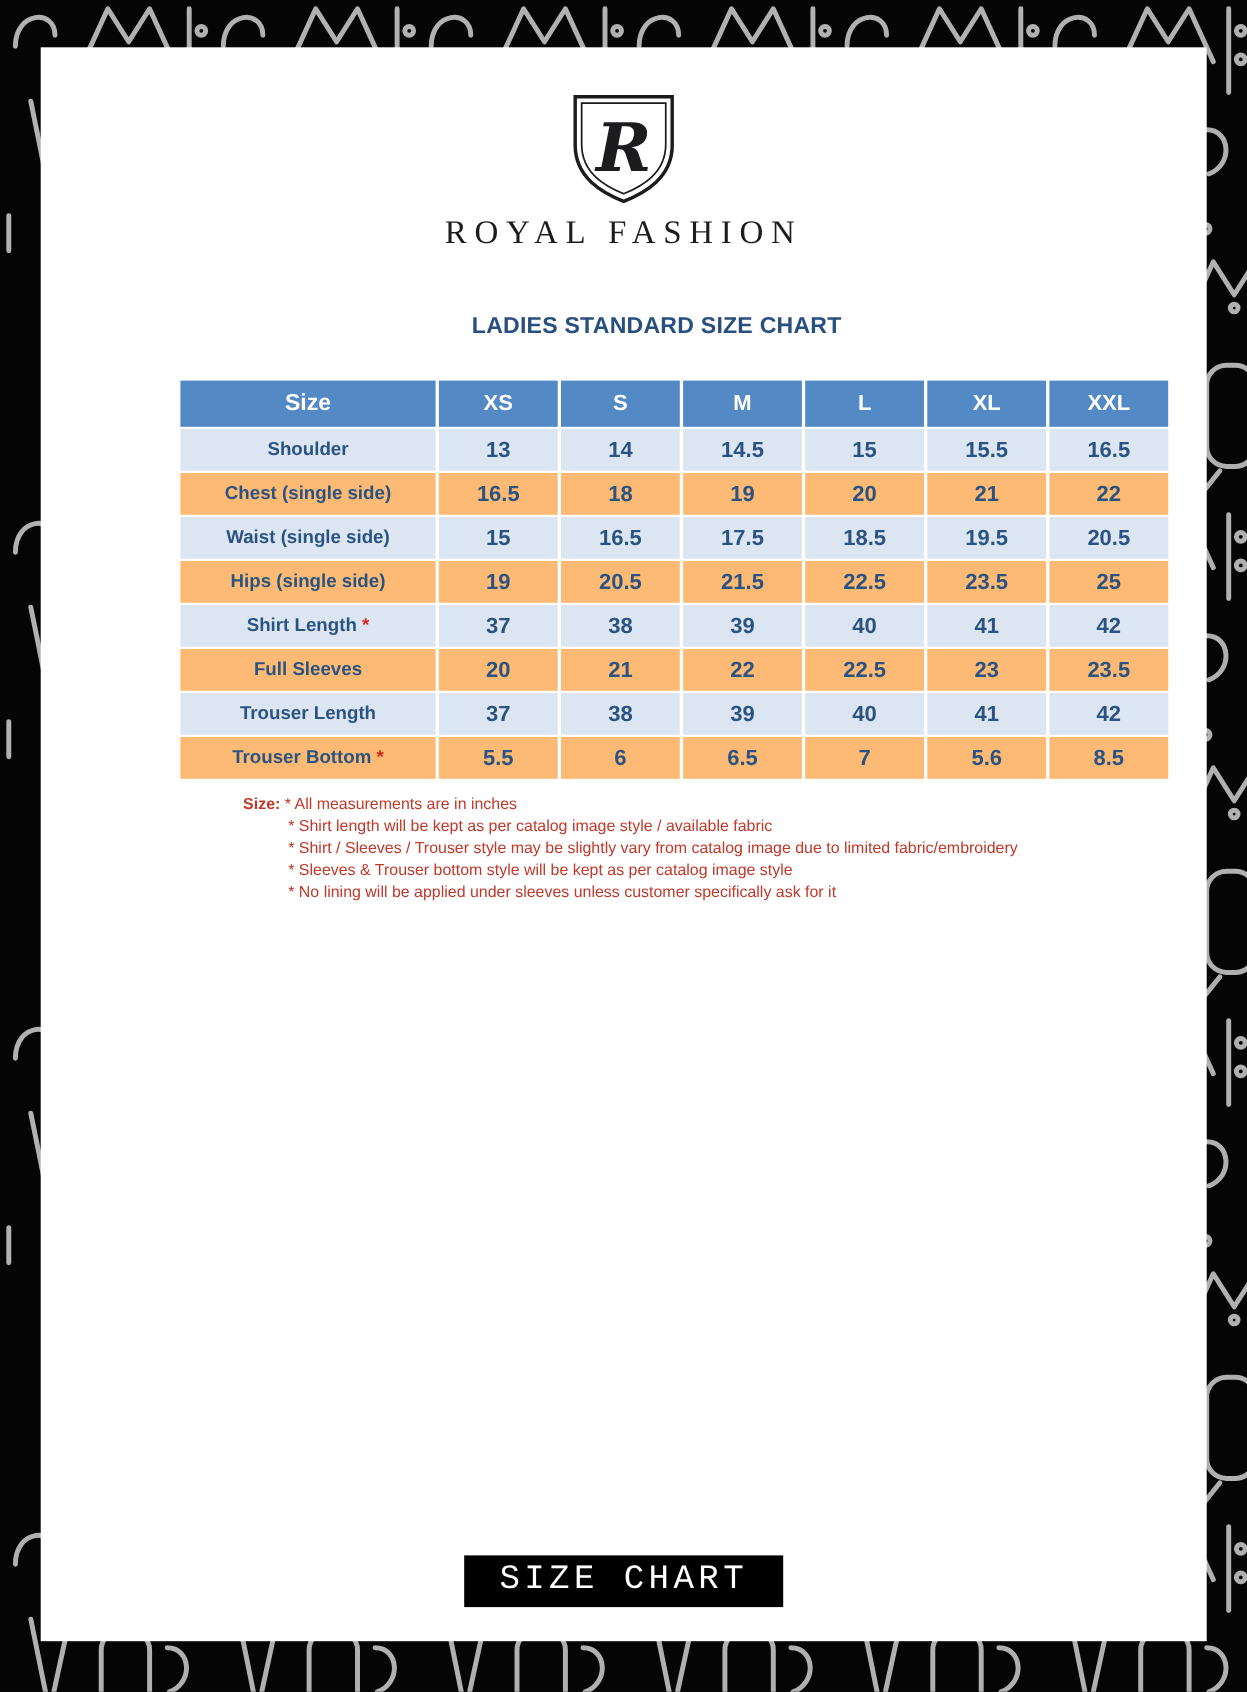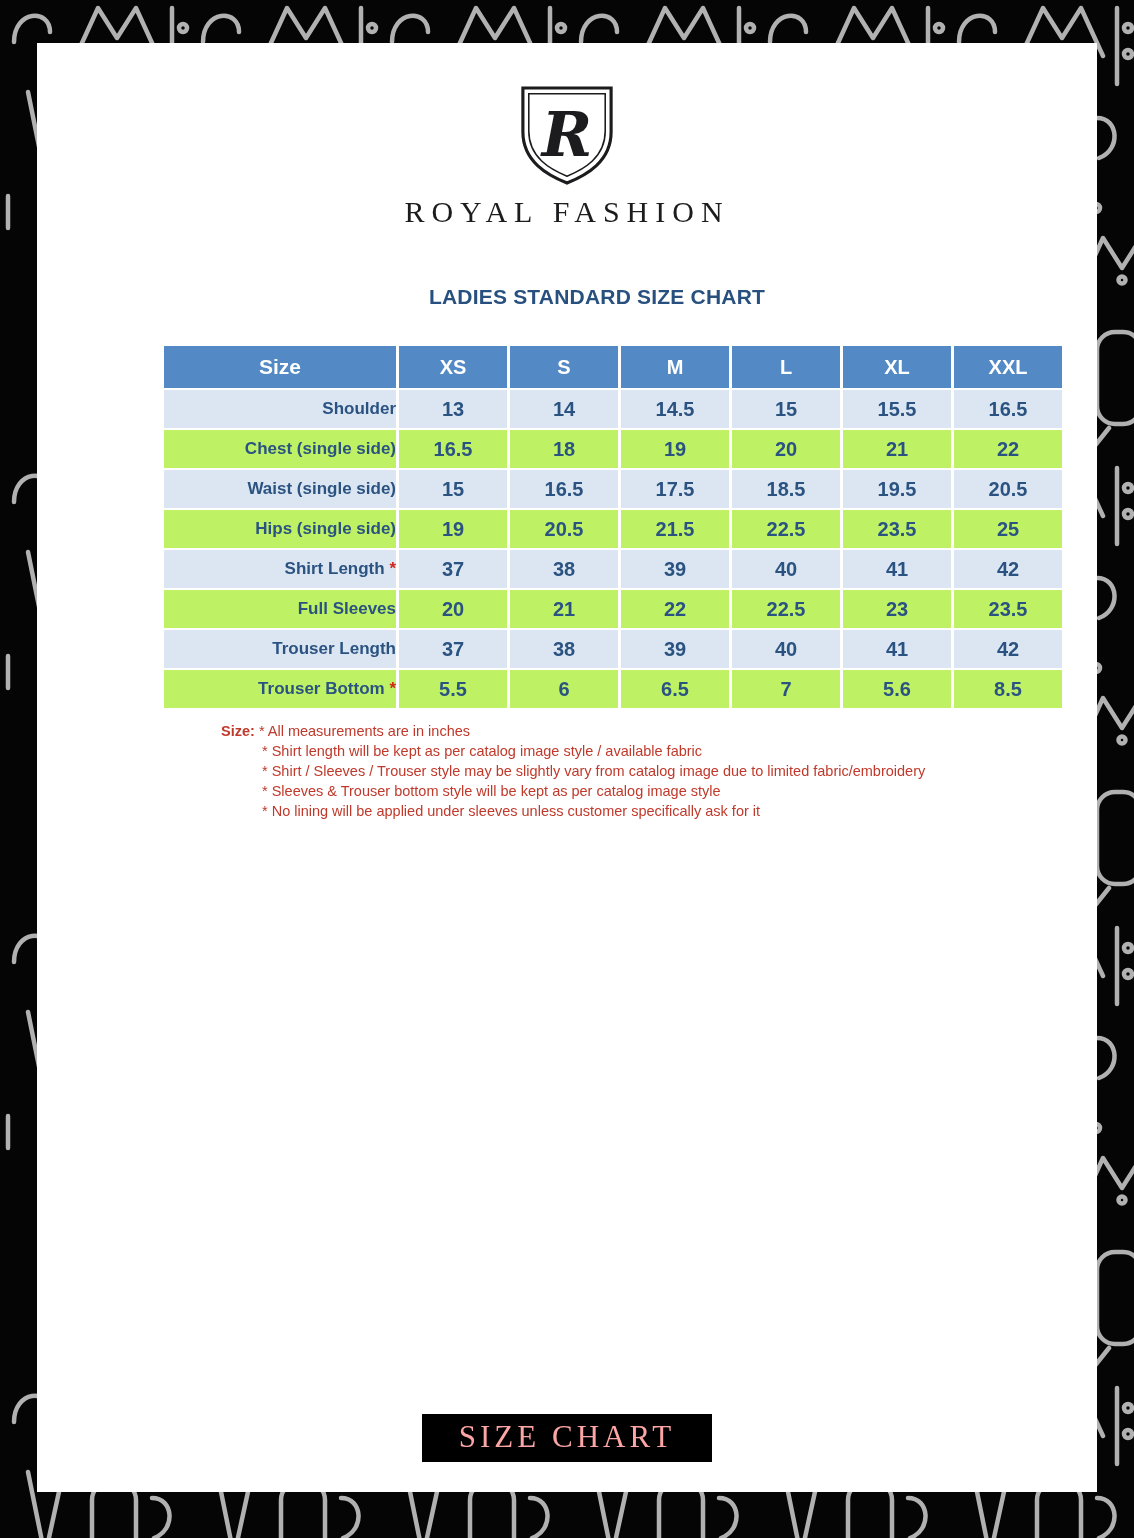--- a/index.html
+++ b/index.html
@@ -49,41 +49,41 @@
   }
   .size-table th,.size-table td{padding:0;text-align:center;vertical-align:middle;}
   .size-table thead th{
     background:var(--header-bg);color:#fff;
     height:42px;font-size:20px;font-weight:bold;
   }
   .size-table thead th.c-size{width:232px;font-size:21px;}
   .size-table thead th.c-val{width:108px;}
   .size-table tbody th,.size-table tbody td{
     height:38px;color:var(--text-blue);
-    font-weight:bold;background:#bef264;
-  }
-  .size-table tbody th{font-size:17px;text-align:right;}
+    font-weight:bold;background:#fdba74;
+  }
+  .size-table tbody th{font-size:17px;}
   .size-table tbody td{font-size:20px;}
   .size-table tbody tr.alt th,.size-table tbody tr.alt td{background:var(--row-alt);}
   .ast{color:var(--ast-red);}
   
   .notes{
     position:absolute;left:184px;top:678px;width:800px;
     color:var(--note-red);font-size:14.5px;line-height:20px;
   }
   .note-line{padding-left:41px;white-space:nowrap;}
   .note-line:first-child{padding-left:0;}
   .note-label{font-weight:bold;}
   
   .footer-banner{
     position:absolute;left:0;top:1371px;width:1060px;text-align:center;
   }
   .footer-banner .plate{
-    display:inline-block;background:var(--banner-bg);color:#fca5a5;
-    font-family:Liberation Serif, serif;
+    display:inline-block;background:var(--banner-bg);color:#ffffff;
+    font-family:Liberation Mono, monospace;
     font-size:31px;letter-spacing:4px;
     padding:5px 18px 7px 18px;min-width:254px;
   }
 </style>
 </head>
 <body>
 
 <div class="stage">
 
   <svg class="bg-pattern" viewBox="0 0 1134 1538" xmlns="http://www.w3.org/2000/svg" aria-hidden="true">

